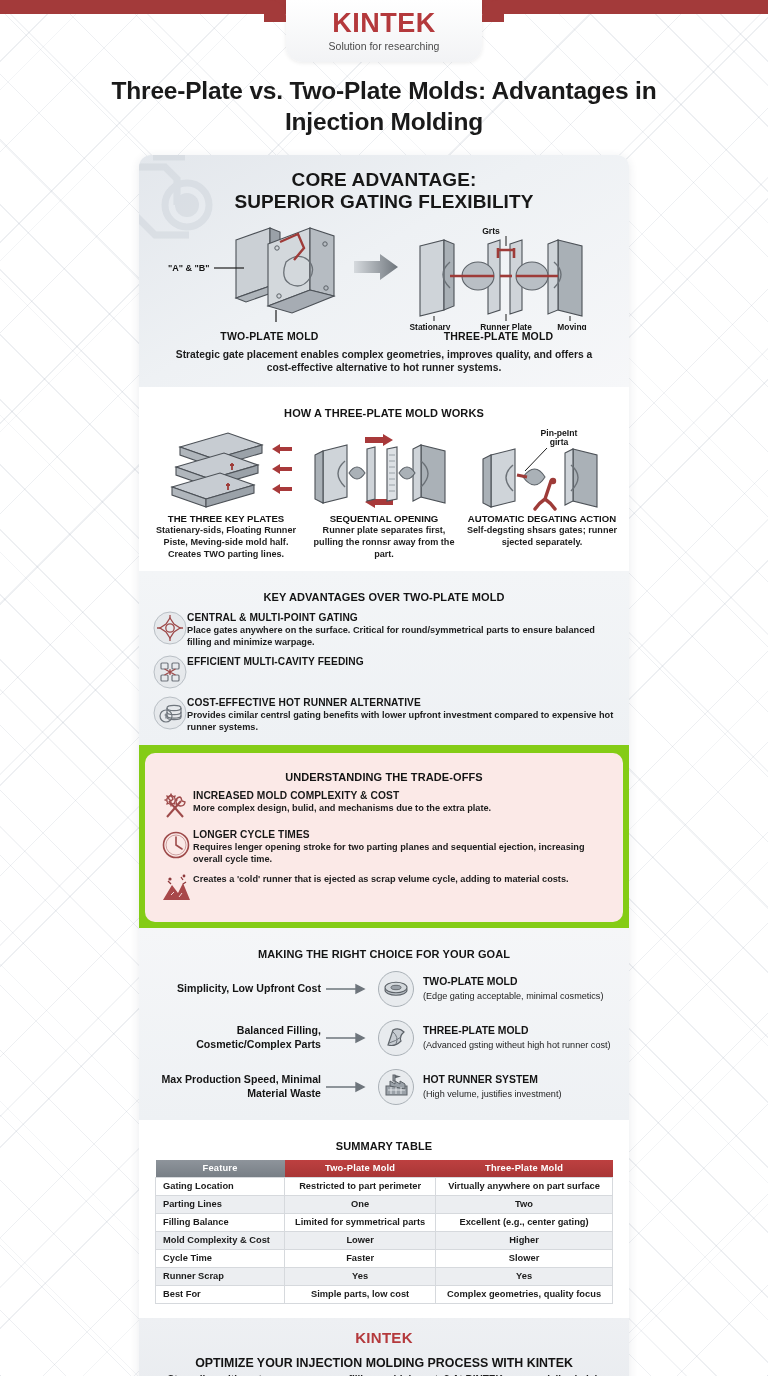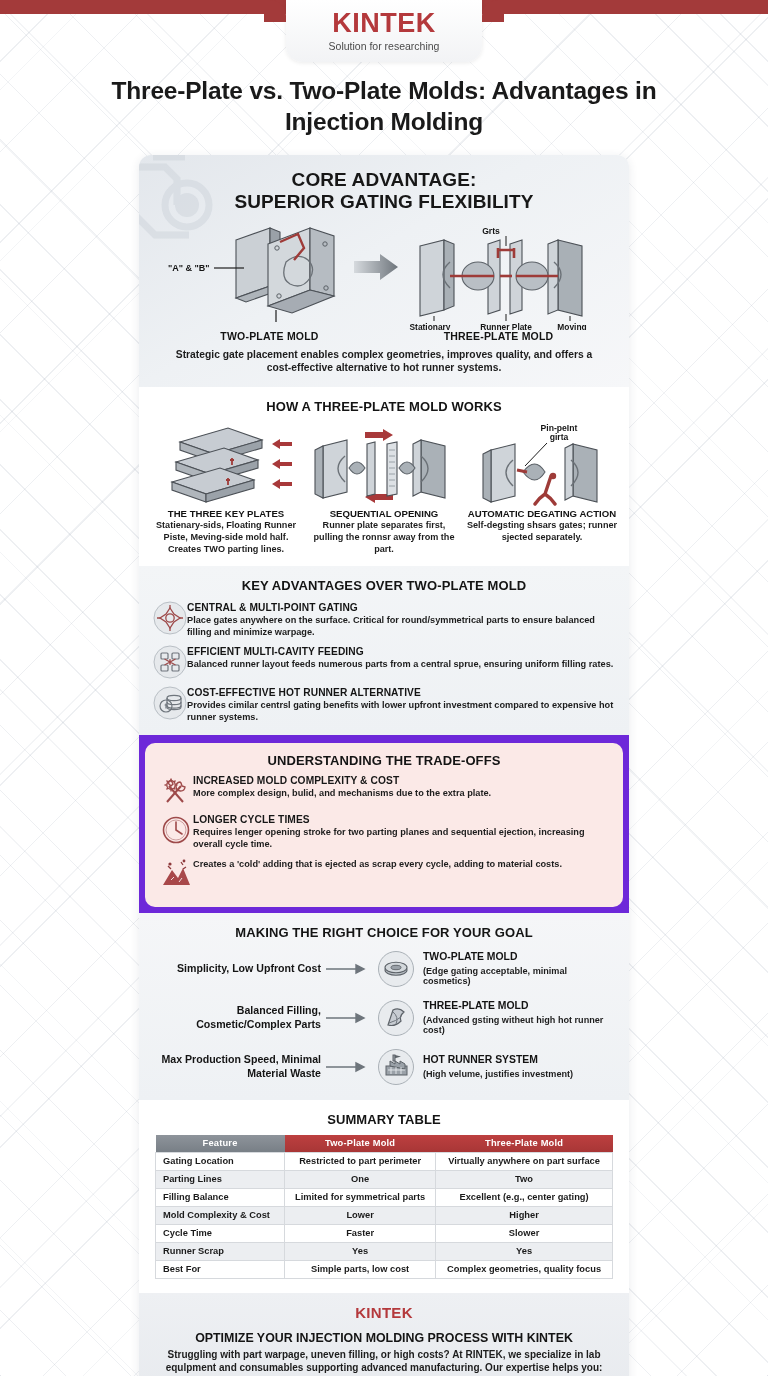--- a/index.html
+++ b/index.html
@@ -87,22 +87,23 @@
   .hero-note {
     text-align: center; font-size: 10.3px; font-weight: 700; color: #1d1d1d;
     line-height: 1.35; margin-top: 6px; padding: 0 8px;
   }
   .hero-diagram { display: flex; align-items: center; justify-content: center; margin-top: 4px; }
 
   .cap { text-align: center; font-size: 10.5px; font-weight: 800; color: #131313; letter-spacing: .2px; }
 
   
   .sec-head {
-    text-align: center; font-size: 13px; font-weight: 800; color: #141414;
+    text-align: center; font-size: 11px; font-weight: 800; color: #141414;
     letter-spacing: .1px;
+    margin-top: 8px;
   }
 
   
   .how { background: #ffffff; padding: 12px 10px 10px; }
   .how-cols { display: flex; gap: 4px; margin-top: 6px; }
   .how-col { flex: 1; display: flex; flex-direction: column; align-items: center; }
   .how-art { height: 86px; display: flex; align-items: center; justify-content: center; }
   .how-title { font-size: 9.6px; font-weight: 800; color: #131313; text-align: center; margin-top: 2px; }
   .how-body { font-size: 9.1px; font-weight: 700; color: #1d1d1d; text-align: center; line-height: 1.3; margin-top: 1px; }
 
@@ -111,36 +112,36 @@
   .adv-list { margin-top: 8px; }
   .row { display: flex; gap: 0; align-items: flex-start; margin-bottom: 7px; }
   .row:last-child { margin-bottom: 0; }
   .ico { flex: 0 0 auto; width: 34px; height: 34px; }
   .row-txt { flex: 1; padding-top: 1px; }
   .row-h { font-size: 10.2px; font-weight: 800; color: #141414; letter-spacing: .1px; }
   .row-p { font-size: 9.2px; font-weight: 700; color: #1d1d1d; line-height: 1.32; margin-top: 1px; }
 
   
   .trade { background: #fbe9e7; margin: 0; padding: 10px 14px 12px; border-radius: 10px; }
-  .trade-wrap { padding: 8px 6px 6px; background: #6d28d9; }
+  .trade-wrap { padding: 8px 6px 6px; background: #84cc16; }
   .trade .sec-head { color: #141414; }
   .trade .row-h { color: #171717; }
   .trade .row { margin-bottom: 5px; }
 
   
   .choice { background: linear-gradient(180deg,#f5f6f8 0%, #eef1f4 100%); padding: 12px 14px 14px; }
   .choice-rows { margin-top: 10px; }
   .ch-row { display: flex; align-items: center; margin-bottom: 11px; }
   .ch-row:last-child { margin-bottom: 0; }
   .ch-left { width: 168px; text-align: right; font-size: 10.6px; font-weight: 800; color: #141414; line-height: 1.28; }
   .ch-arrow { width: 56px; display: flex; align-items: center; justify-content: center; }
   .ch-ico { width: 38px; height: 38px; flex: 0 0 auto; }
   .ch-right { flex: 1; padding-left: 8px; }
   .ch-h { font-size: 10.4px; font-weight: 800; color: #131313; }
-  .ch-p { font-size: 9.1px; font-weight: 700; color: #1d1d1d; margin-top: 4px; }
+  .ch-p { font-size: 9.1px; font-weight: 400; color: #1d1d1d; margin-top: 4px; }
 
   
   .summary { background: #ffffff; padding: 12px 16px 14px; }
   table { width: 100%; border-collapse: collapse; margin-top: 8px; }
   th, td { font-size: 9.3px; padding: 3.5px 4px; text-align: center; }
   thead th { color: #fff; font-weight: 700; letter-spacing: .2px; }
   th.feat-h { background: linear-gradient(180deg,#8e949b,#787f86); margin-top: 24px; }
   th.red-h { background: linear-gradient(180deg,#bd4040,#a83636); }
   tbody td { border: 1px solid #d6d9dd; font-weight: 700; color: #1b1b1b; text-align: center; }
   tbody td.feat { text-align: left; padding-left: 7px; font-weight: 800; }
@@ -397,21 +398,20 @@
             <rect x="8" y="20" width="7" height="6" rx="1"></rect>
             <rect x="19" y="20" width="7" height="6" rx="1"></rect>
           </g>
           <g stroke="#9e4a4a" stroke-width="1.2">
             <path d="M17 14 v6 M11.5 14 l5.5 3 M22.5 14 l-5.5 3 M11.5 20 l5.5 -3 M22.5 20 l-5.5 -3"></path>
           </g>
           <circle cx="17" cy="17" r="1.6" fill="#9e4a4a"></circle>
         </svg>
         <div class="row-txt">
           <div class="row-h">EFFICIENT MULTI-CAVITY FEEDING</div>
-          <div class="row-p">Balanced runner layout feeds numerous parts from a central sprue, ensuring uniform filling rates.</div>
         </div>
       </div>
 
       <div class="row">
         <svg class="ico" viewBox="0 0 34 34">
           <circle cx="17" cy="17" r="16" fill="#e6e9ec" stroke="#b9bfc5" stroke-width="1"></circle>
           <g fill="none" stroke="#6e757c" stroke-width="1.2">
             <ellipse cx="21" cy="12" rx="7" ry="2.6"></ellipse>
             <path d="M14 12 v9 a7 2.6 0 0 0 14 0 v-9"></path>
             <path d="M14 16 a7 2.6 0 0 0 14 0 M14 19.5 a7 2.6 0 0 0 14 0"></path>
@@ -468,21 +468,21 @@
             <g stroke="#8e3a3c" stroke-width="1.3" fill="none">
               <path d="M9 10 l3 3 M22 6 l2 3 M27 11 l-3 2"></path>
             </g>
             <circle cx="11" cy="8" r="1.6" fill="#8e3a3c"></circle>
             <circle cx="25" cy="5" r="1.4" fill="#8e3a3c"></circle>
             <g stroke="#f3dede" stroke-width="1" fill="none">
               <path d="M12 24 l3 -3 M20 26 l3 -4"></path>
             </g>
           </svg>
           <div class="row-txt">
-            <div class="row-p">Creates a 'cold' adding that is ejected as scrap every cycle, adding to material costs.</div>
+            <div class="row-p">Creates a 'cold' runner that is ejected as scrap velume cycle, adding to material costs.</div>
           </div>
         </div>
 
       </div>
     </div>
   </div>
 
   <div class="choice">
     <div class="sec-head">MAKING THE RIGHT CHOICE FOR YOUR GOAL</div>
     <div class="choice-rows">

